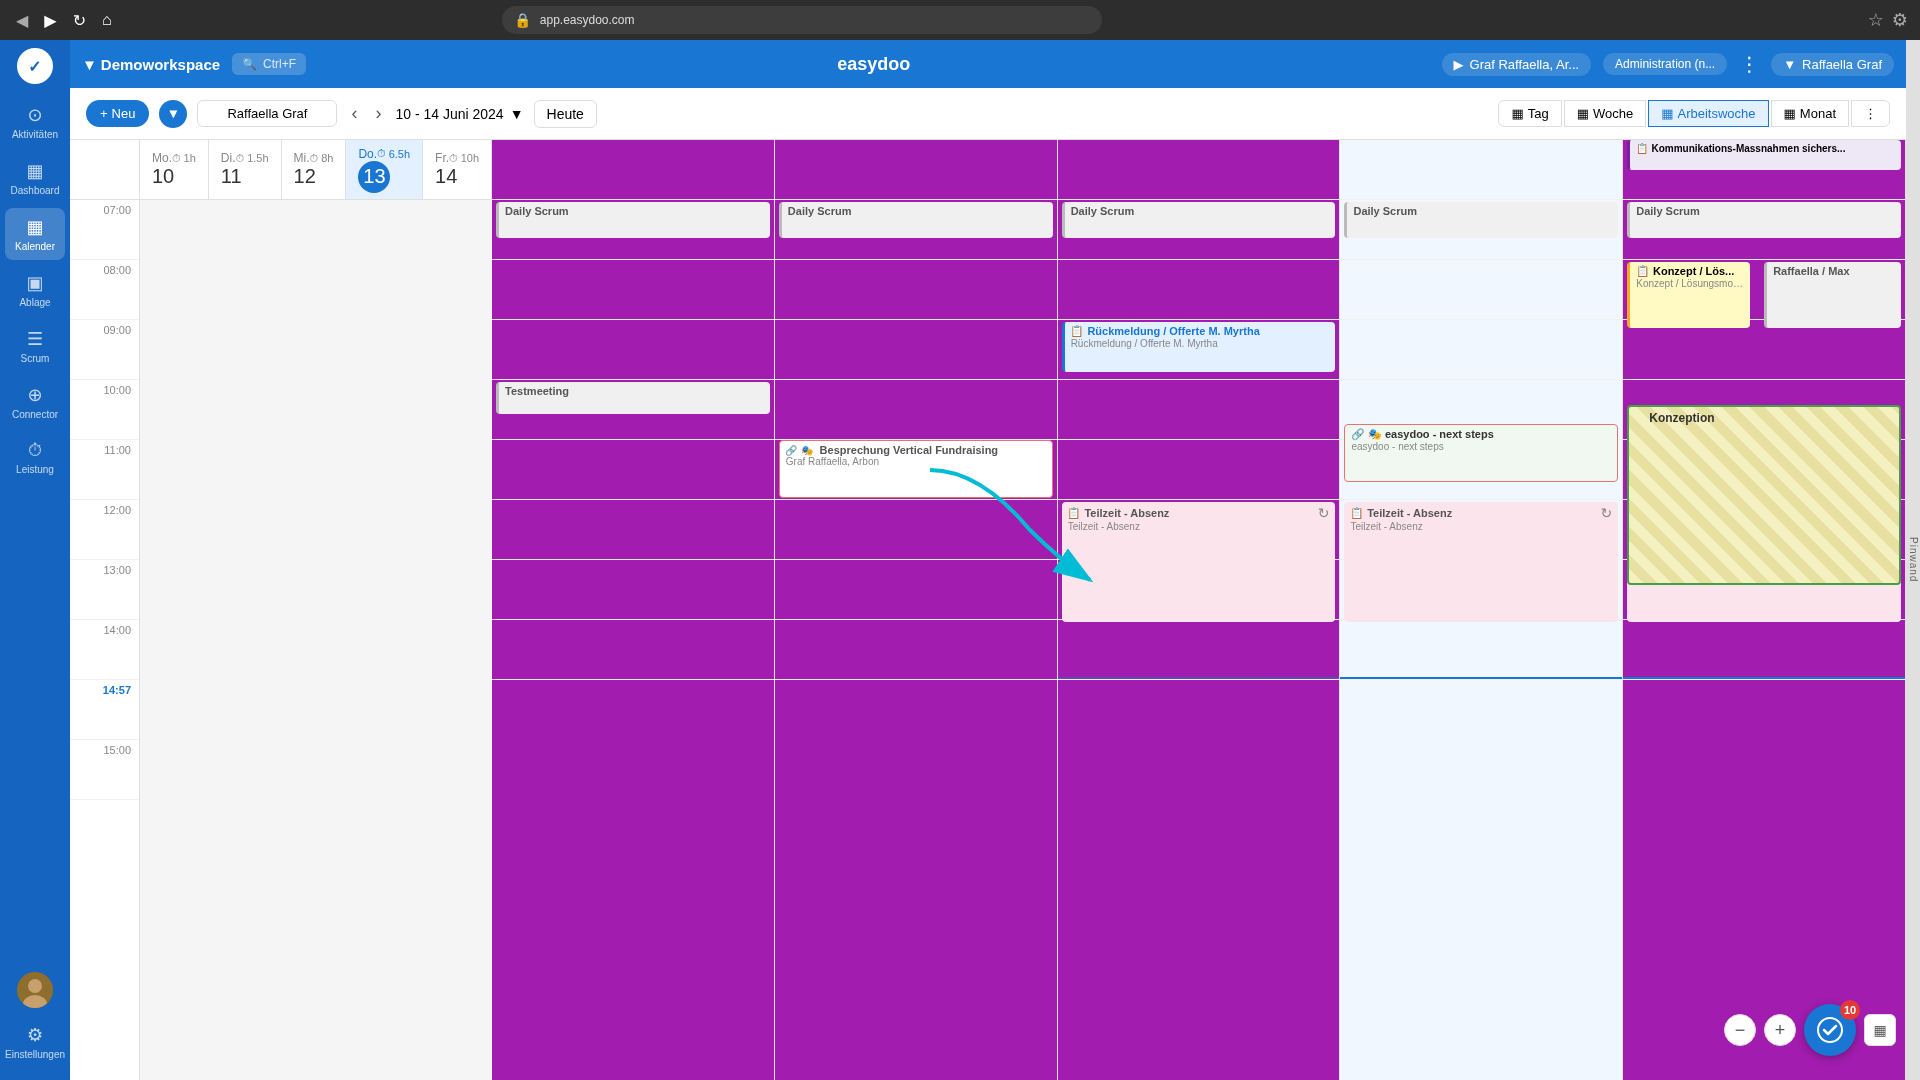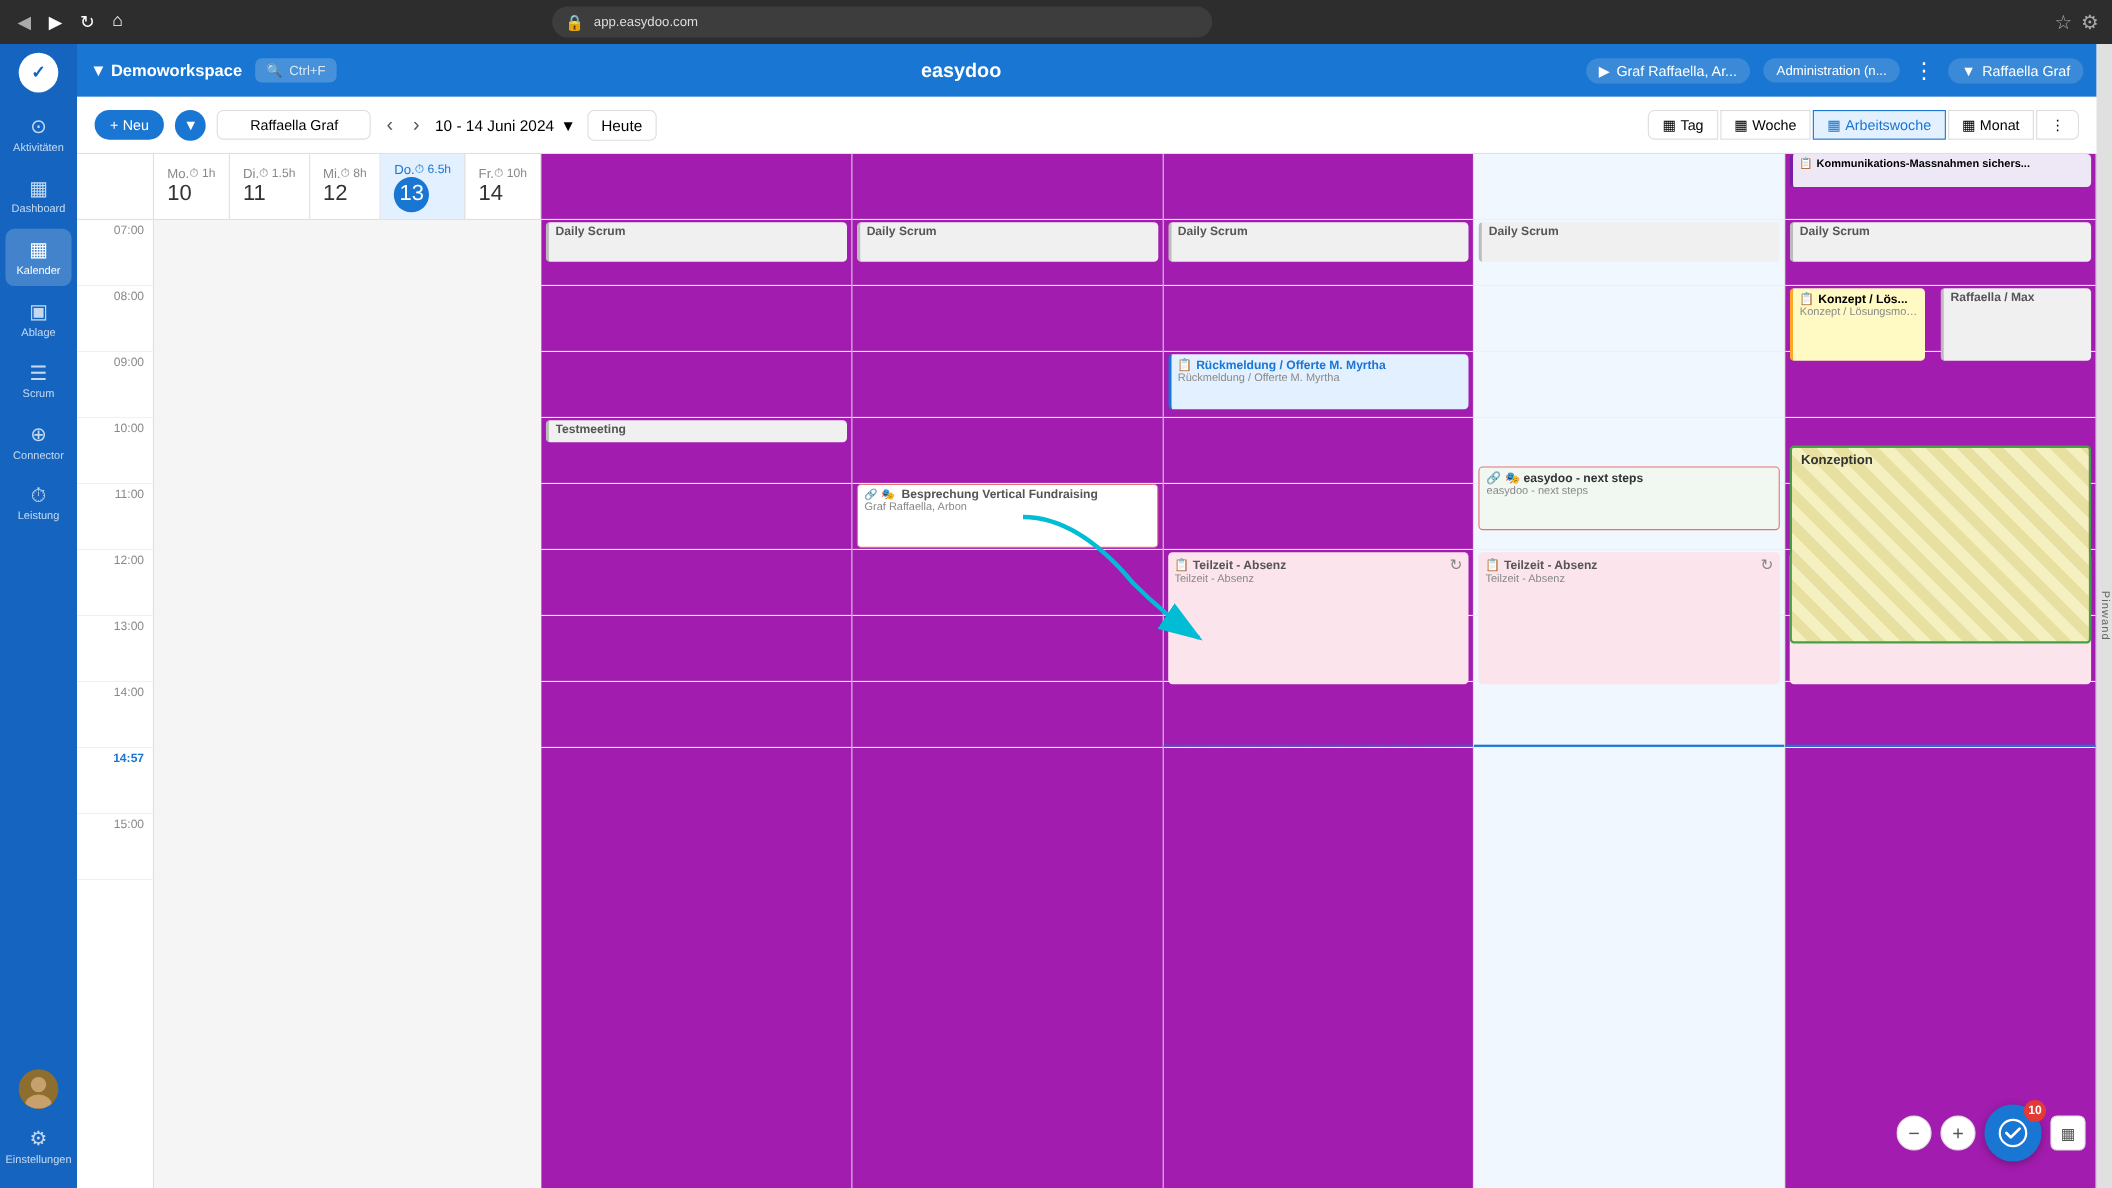--- a/index.html
+++ b/index.html
@@ -314,21 +314,21 @@
         #f5f0c0,
         #f5f0c0 10px,
         #e8e0a0 10px,
         #e8e0a0 20px
       );
       border: 2.5px solid #43a047;
       border-radius: 4px;
       z-index: 20;
       display: flex;
       align-items: flex-start;
-      padding: 4px 8px;
+      padding: 4px 20px;
       cursor: pointer;
     }
     .konzeption-label { font-weight: bold; font-size: 12px; color: #333; }
 
     
     .fab {
       position: fixed;
       bottom: 24px;
       right: 24px;
       z-index: 50;
@@ -592,21 +592,21 @@
             <div class="hour-row"></div>
             <div class="hour-row"></div>
             <div class="hour-row"></div>
             <div class="hour-row"></div>
             <div class="hour-row"></div>
             <div class="hour-row"></div>
 
             <div class="event event-gray" style="top:62px;height:36px;">
               <div class="event-title">Daily Scrum</div>
             </div>
-            <div class="event event-gray" style="top:242px;height:20px;">
+            <div class="event event-gray" style="top:242px;height:32px;">
               <div class="event-title">Testmeeting</div>
             </div>
           </div>
 
           <div class="day-col" style="position:relative;">
             <div class="hour-row"></div>
             <div class="hour-row"></div>
             <div class="hour-row"></div>
             <div class="hour-row"></div>
             <div class="hour-row"></div>

